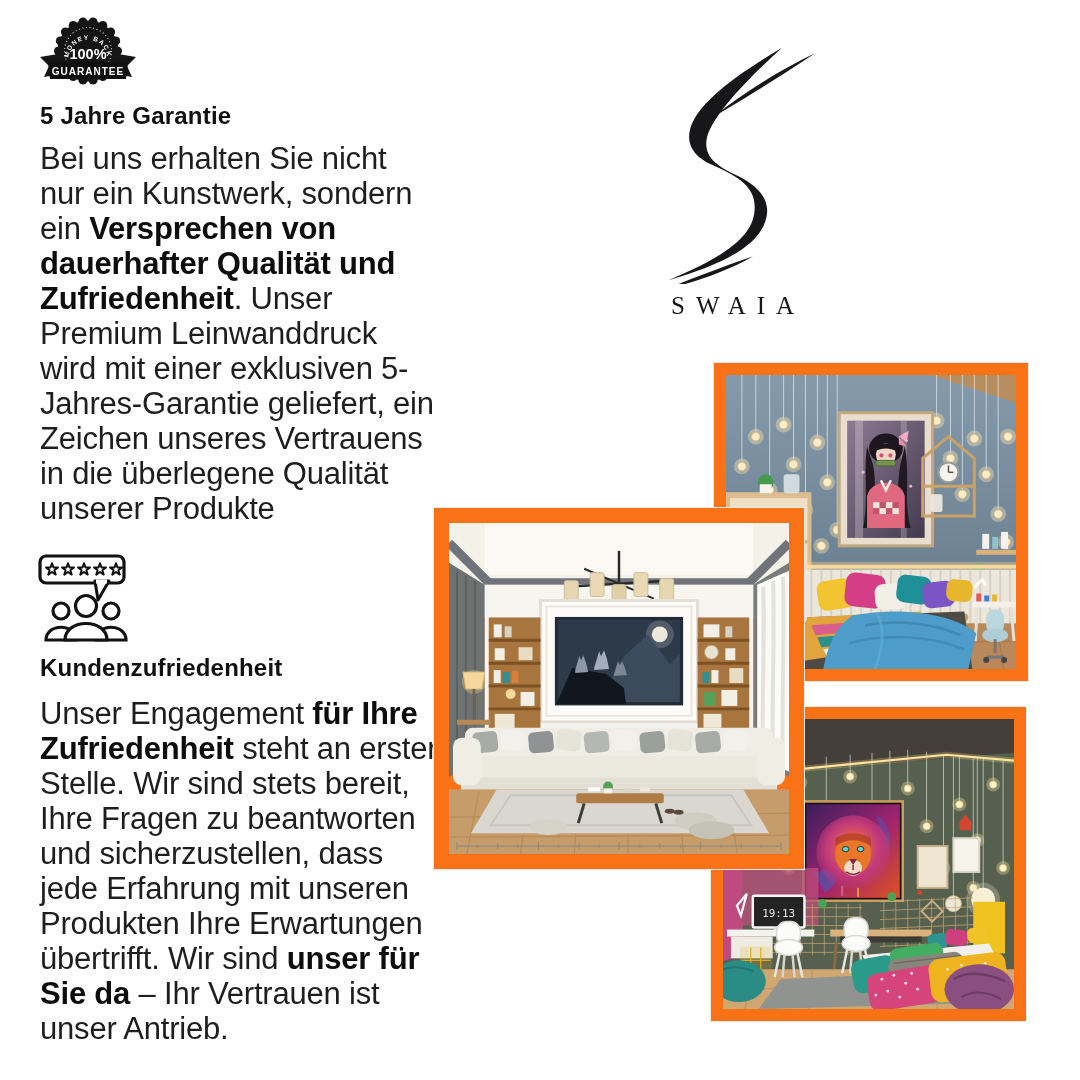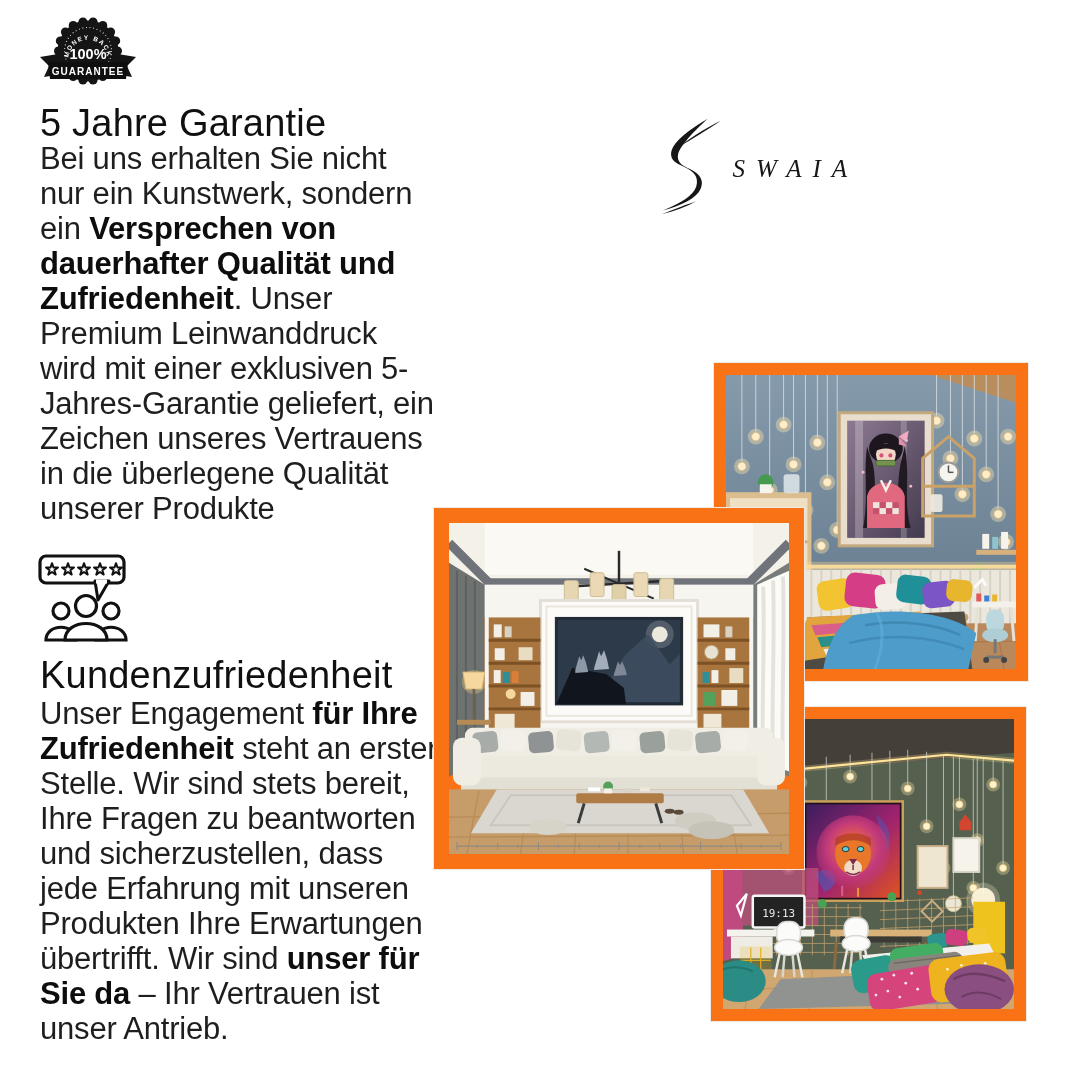--- a/index.html
+++ b/index.html
@@ -1,24 +1,24 @@
 <!DOCTYPE html>
 <html><head>
 <meta charset="utf-8">
 <style>
   html,body{margin:0;padding:0;background:#fff;}
   body{width:1080px;height:1080px;overflow:hidden;font-family:"Liberation Sans",sans-serif;color:#1d1d1d;}
   .canvas{position:relative;width:1080px;height:1080px;background:#ffffff;}
   .abs{position:absolute;}
-  .heading{font-size:38px;font-weight:normal;color:#101010;letter-spacing:.2px;line-height:1.1;margin:0;}
+  .heading{font-size:24px;font-weight:bold;color:#101010;letter-spacing:.2px;line-height:1.1;margin:0;}
   .para{font-size:31px;line-height:35px;color:#1e1e1e;margin:0;letter-spacing:-0.2px;}
   .para strong{font-weight:bold;color:#0d0d0d;}
   .photo{position:absolute;background:#f97316;border:1px solid #eceae7;box-sizing:border-box;}
   .photo svg{display:block;width:100%;height:100%;}
-  .brand{display:flex;flex-direction:row;align-items:center;font-style:italic;}
+  .brand{display:flex;flex-direction:column;}
   .brand-name{font-family:"Liberation Serif",serif;font-size:25px;letter-spacing:11px;color:#17171a;margin-top:8px;padding-left:11px;}
   svg text{user-select:none;}
 </style>
 </head>
 <body>
 
 <div class="canvas">
 
   <svg class="abs" style="left:38px;top:15px;width:100px;height:82px;" viewBox="0 0 100 82" aria-hidden="true">
     <path d="M2 42 L26 38 L30 58 L6 62 L11 51 Z" fill="#151515"></path>

